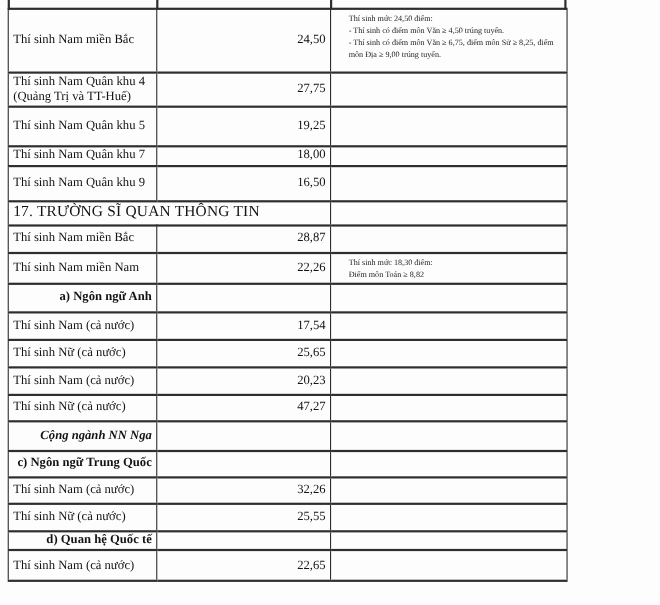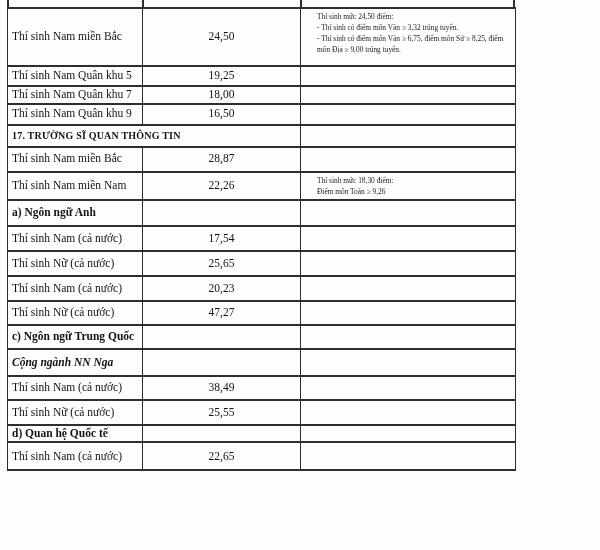--- a/index.html
+++ b/index.html
@@ -31,23 +31,23 @@
   td {
     border: 1.4px solid #2e2e2e;
     border-top-width: 2px;
     border-bottom-width: 2px;
     padding: 1px 4px;
     font-size: 11.5px;
     line-height: 1.18;
     vertical-align: middle;
     overflow: hidden;
   }
-  td.value { text-align: center; }
-  td.section-cell { font-weight: bold; font-size: 10px; letter-spacing: 0.2px; }
-  td.subheader-cell { font-weight: bold; }
+  td.value { text-align: right; }
+  td.section-cell { font-weight: normal; font-size: 14px; letter-spacing: 0.2px; }
+  td.subheader-cell { font-weight: bold; text-align: right; }
   td.subheader-cell.italic { font-style: italic; }
   td.note-cell {
     vertical-align: top;
     font-size: 7.4px;
     line-height: 1.5;
     padding: 2px 3px 2px 16px;
     color: #1c1c1c;
     border-radius: 29px;
   }
   .label-line { display: block; }
@@ -68,39 +68,47 @@
       <col style="width:158px">
       <col style="width:215px">
     </colgroup>
     <tbody>
 
       <tr style="height:58px">
         <td class="label">Thí sinh Nam miền Bắc</td>
         <td class="value">24,50</td>
         <td class="note-cell">
           <div>Thí sinh mức 24,50 điểm:</div>
-          <div>- Thí sinh có điểm môn Văn ≥ 3,32 trúng tuyển.</div>
+          <div>- Thí sinh có điểm môn Văn ≥ 4,50 trúng tuyển.</div>
           <div>- Thí sinh có điểm môn Văn ≥ 6,75, điểm môn Sử ≥ 8,25, điểm môn Địa ≥ 9,00 trúng tuyển.</div>
         </td>
       </tr>
 
-
-      <tr style="height:20px">
+      <tr style="height:30px">
+        <td class="label">
+          <span class="label-line">Thí sinh Nam Quân khu 4</span>
+          <span class="label-line">(Quảng Trị và TT-Huế)</span>
+        </td>
+        <td class="value">27,75</td>
+        <td class="note-cell"></td>
+      </tr>
+
+      <tr style="height:36px">
         <td class="label">Thí sinh Nam Quân khu 5</td>
         <td class="value">19,25</td>
         <td class="note-cell"></td>
       </tr>
 
       <tr style="height:16px">
         <td class="label">Thí sinh Nam Quân khu 7</td>
         <td class="value">18,00</td>
         <td class="note-cell"></td>
       </tr>
 
-      <tr style="height:21px">
+      <tr style="height:32px">
         <td class="label">Thí sinh Nam Quân khu 9</td>
         <td class="value">16,50</td>
         <td class="note-cell"></td>
       </tr>
 
       <tr style="height:22px">
         <td class="section-cell" colspan="2">17. TRƯỜNG SĨ QUAN THÔNG TIN</td>
         <td class="note-cell"></td>
       </tr>
 
@@ -108,21 +116,21 @@
         <td class="label">Thí sinh Nam miền Bắc</td>
         <td class="value">28,87</td>
         <td class="note-cell"></td>
       </tr>
 
       <tr style="height:25px">
         <td class="label">Thí sinh Nam miền Nam</td>
         <td class="value">22,26</td>
         <td class="note-cell">
           <div>Thí sinh mức 18,30 điểm:</div>
-          <div>Điểm môn Toán ≥ 9,26</div>
+          <div>Điểm môn Toán ≥ 8,82</div>
         </td>
       </tr>
 
 
       <tr style="height:26px">
         <td class="subheader-cell">a) Ngôn ngữ Anh</td>
         <td class="value"></td>
         <td class="note-cell"></td>
       </tr>
 
@@ -144,35 +152,35 @@
         <td class="value">20,23</td>
         <td class="note-cell"></td>
       </tr>
 
       <tr style="height:24px">
         <td class="label">Thí sinh Nữ (cả nước)</td>
         <td class="value">47,27</td>
         <td class="note-cell"></td>
       </tr>
 
+      <tr style="height:27px">
+        <td class="subheader-cell italic">Cộng ngành NN Nga</td>
+        <td class="value"></td>
+        <td class="note-cell"></td>
+      </tr>
+
       <tr style="height:24px">
         <td class="subheader-cell">c) Ngôn ngữ Trung Quốc</td>
         <td class="value"></td>
         <td class="note-cell"></td>
       </tr>
 
-      <tr style="height:27px">
-        <td class="subheader-cell italic">Cộng ngành NN Nga</td>
-        <td class="value"></td>
-        <td class="note-cell"></td>
-      </tr>
-
       <tr style="height:24px">
         <td class="label">Thí sinh Nam (cả nước)</td>
-        <td class="value">38,49</td>
+        <td class="value">32,26</td>
         <td class="note-cell"></td>
       </tr>
 
       <tr style="height:25px">
         <td class="label">Thí sinh Nữ (cả nước)</td>
         <td class="value">25,55</td>
         <td class="note-cell"></td>
       </tr>
 
       <tr style="height:15px">

